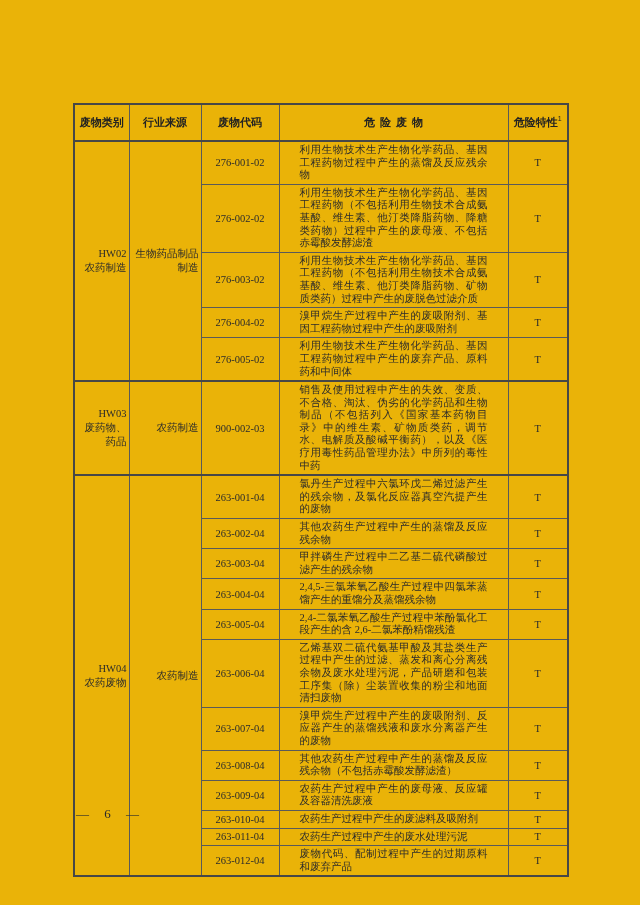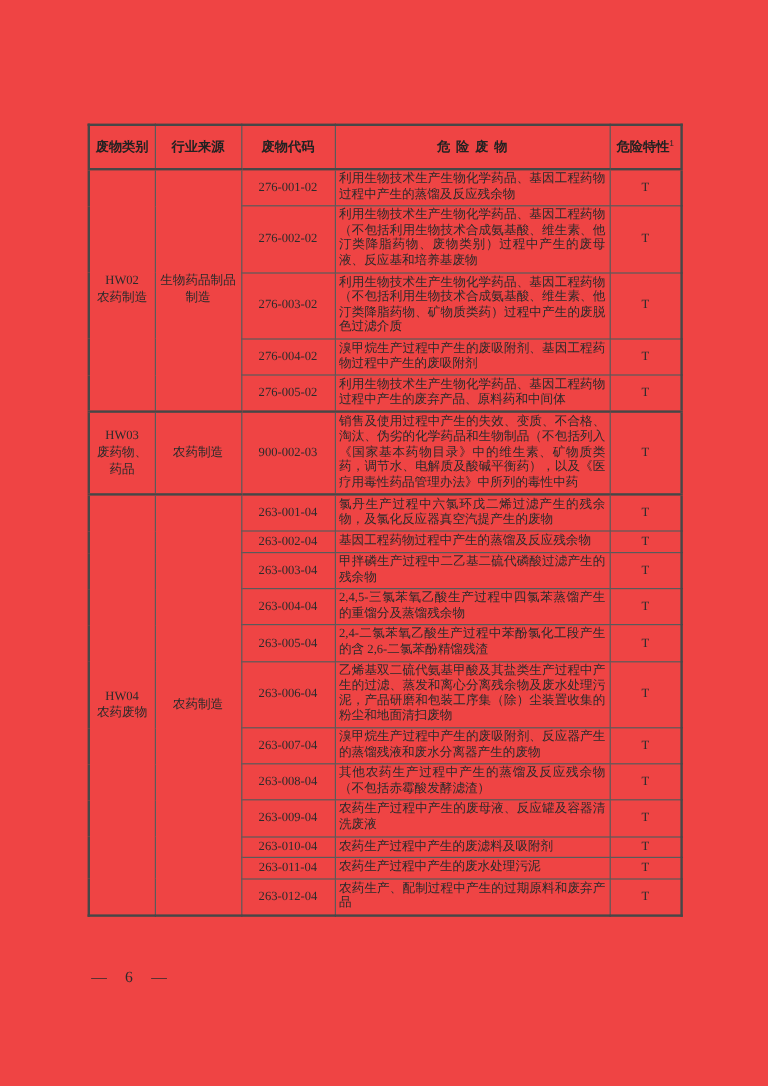--- a/index.html
+++ b/index.html
@@ -4,21 +4,21 @@
 <style>
   html, body {
     margin: 0;
     padding: 0;
     background: #ffffff;
   }
   .page {
     position: relative;
     width: 640px;
     height: 905px;
-    background: #ef4444;
+    background: #eab308;
     font-family: "Liberation Serif", "DejaVu Serif", serif;
     color: #2b2b2b;
     overflow: hidden;
   }
   table.waste-table {
     position: absolute;
     left: 73px;
     top: 103px;
     width: 494px;
     border-collapse: collapse;
@@ -45,37 +45,37 @@
     letter-spacing: 0.45em;
     text-indent: 0.45em;
   }
   thead th sup {
     font-size: 7px;
     font-weight: normal;
     letter-spacing: 0;
     vertical-align: super;
   }
   td.category, td.industry {
-    text-align: center;
+    text-align: right;
     font-size: 10.5px;
     line-height: 14px;
     padding: 2px 2px;
     margin-left: 40px;
   }
   td.code {
     text-align: center;
     font-size: 10.5px;
     padding: 2px 1px;
     white-space: nowrap;
     margin-left: 36px;
   }
   td.desc {
     font-size: 10.5px;
     line-height: 12.6px;
-    padding: 2px 3px;
+    padding: 2px 20px;
     text-align: justify;
     text-justify: inter-character;
   }
   td.hazard {
     text-align: center;
     font-size: 10.5px;
     padding: 2px 1px;
   }
   tr.group-start td {
     border-top: 2px solid #474747;
@@ -118,21 +118,21 @@
             <div>HW02</div>
             <div>农药制造</div>
           </td>
           <td class="industry" rowspan="5">生物药品制品制造</td>
           <td class="code">276-001-02</td>
           <td class="desc">利用生物技术生产生物化学药品、基因工程药物过程中产生的蒸馏及反应残余物</td>
           <td class="hazard">T</td>
         </tr>
         <tr>
           <td class="code">276-002-02</td>
-          <td class="desc">利用生物技术生产生物化学药品、基因工程药物（不包括利用生物技术合成氨基酸、维生素、他汀类降脂药物、废物类别）过程中产生的废母液、反应基和培养基废物</td>
+          <td class="desc">利用生物技术生产生物化学药品、基因工程药物（不包括利用生物技术合成氨基酸、维生素、他汀类降脂药物、降糖类药物）过程中产生的废母液、不包括赤霉酸发酵滤渣</td>
           <td class="hazard">T</td>
         </tr>
         <tr>
           <td class="code">276-003-02</td>
           <td class="desc">利用生物技术生产生物化学药品、基因工程药物（不包括利用生物技术合成氨基酸、维生素、他汀类降脂药物、矿物质类药）过程中产生的废脱色过滤介质</td>
           <td class="hazard">T</td>
         </tr>
         <tr>
           <td class="code">276-004-02</td>
           <td class="desc">溴甲烷生产过程中产生的废吸附剂、基因工程药物过程中产生的废吸附剂</td>
@@ -158,21 +158,21 @@
             <div>HW04</div>
             <div>农药废物</div>
           </td>
           <td class="industry" rowspan="12">农药制造</td>
           <td class="code">263-001-04</td>
           <td class="desc">氯丹生产过程中六氯环戊二烯过滤产生的残余物，及氯化反应器真空汽提产生的废物</td>
           <td class="hazard">T</td>
         </tr>
         <tr>
           <td class="code">263-002-04</td>
-          <td class="desc">基因工程药物过程中产生的蒸馏及反应残余物</td>
+          <td class="desc">其他农药生产过程中产生的蒸馏及反应残余物</td>
           <td class="hazard">T</td>
         </tr>
         <tr>
           <td class="code">263-003-04</td>
           <td class="desc">甲拌磷生产过程中二乙基二硫代磷酸过滤产生的残余物</td>
           <td class="hazard">T</td>
         </tr>
         <tr>
           <td class="code">263-004-04</td>
           <td class="desc">2,4,5-三氯苯氧乙酸生产过程中四氯苯蒸馏产生的重馏分及蒸馏残余物</td>
@@ -208,21 +208,21 @@
           <td class="desc">农药生产过程中产生的废滤料及吸附剂</td>
           <td class="hazard">T</td>
         </tr>
         <tr>
           <td class="code">263-011-04</td>
           <td class="desc">农药生产过程中产生的废水处理污泥</td>
           <td class="hazard">T</td>
         </tr>
         <tr>
           <td class="code">263-012-04</td>
-          <td class="desc">农药生产、配制过程中产生的过期原料和废弃产品</td>
+          <td class="desc">废物代码、配制过程中产生的过期原料和废弃产品</td>
           <td class="hazard">T</td>
         </tr>
       </tbody>
   </table>
 
   <div class="page-number">— 6 —</div>
 
 </div>
 
 </body></html>

